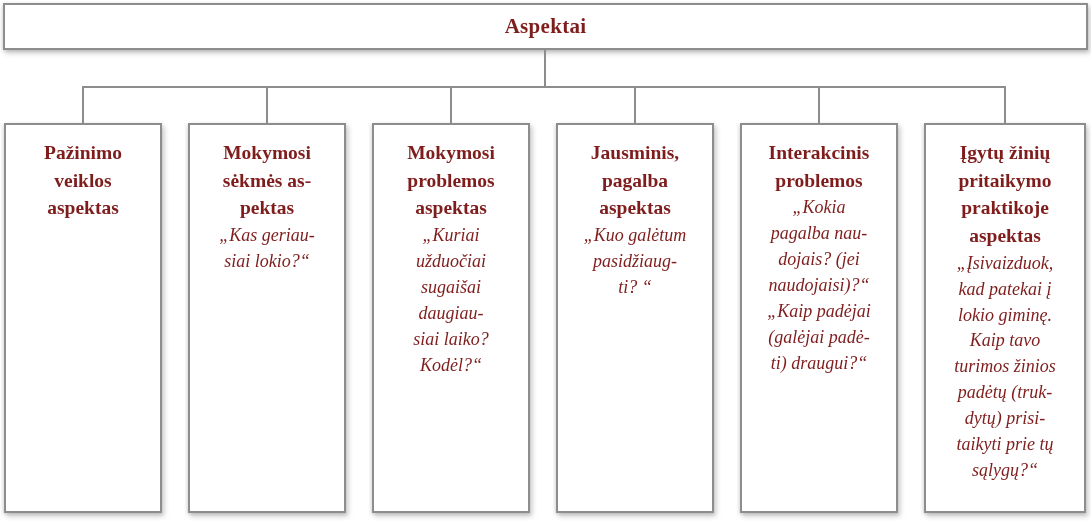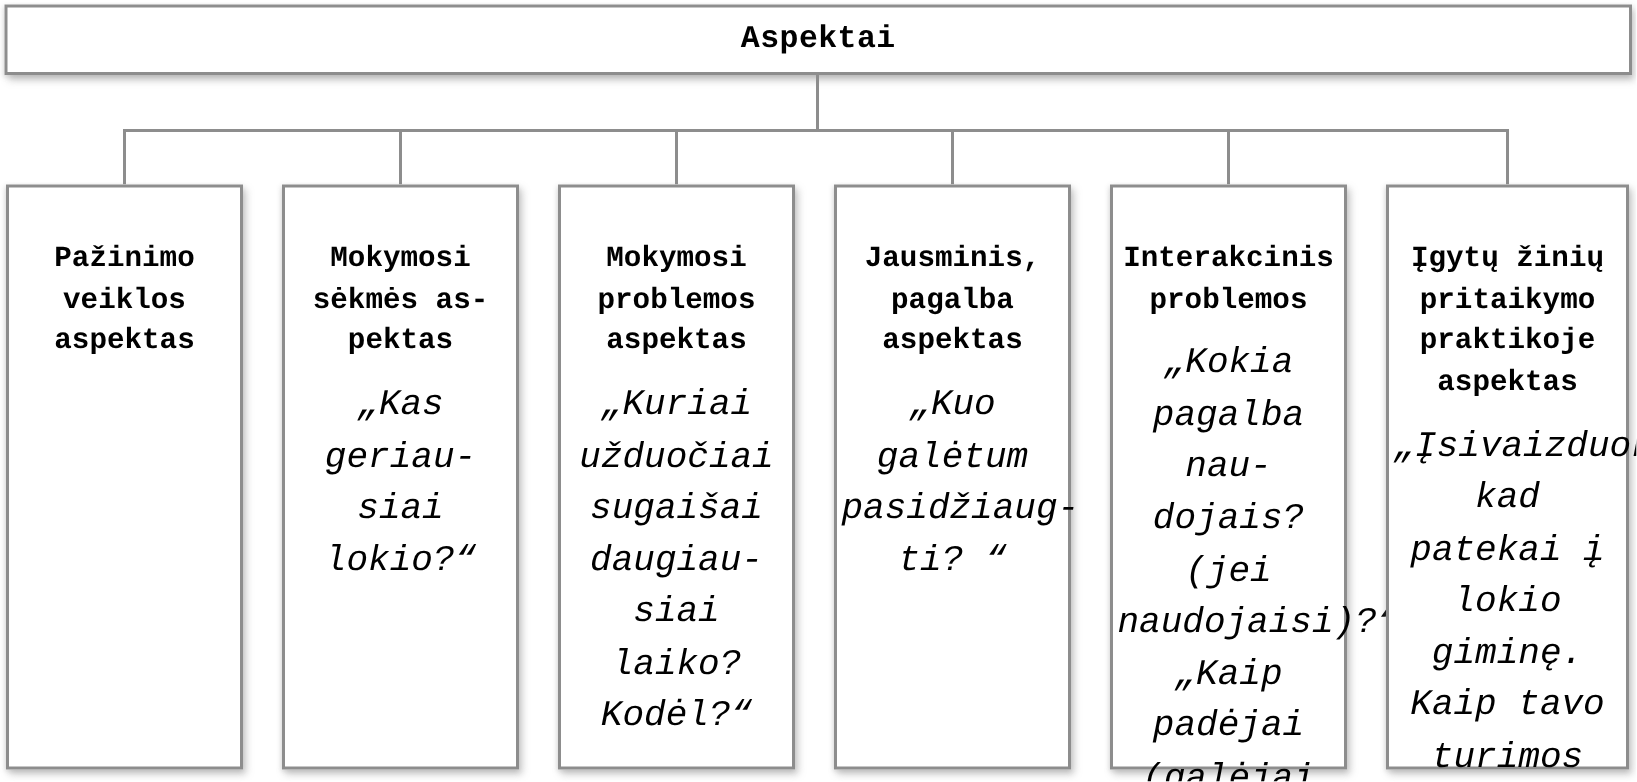--- a/index.html
+++ b/index.html
@@ -1,22 +1,22 @@
 <!DOCTYPE html>
 <html><head>
 <meta charset="utf-8">
 <style>
   html, body { margin: 0; padding: 0; background: #ffffff; }
   .canvas {
     position: relative;
     width: 1091px;
     height: 521px;
     background: #ffffff;
-    font-family: Liberation Mono, monospace;
-    color: #000000;
+    font-family: Liberation Serif, serif;
+    color: #7f1d1d;
     overflow: hidden;
   }
   .box {
     position: absolute;
     background: #ffffff;
     border: 2px solid #8d8d8d;
     box-sizing: border-box;
     box-shadow: 2px 3px 5px rgba(110,110,110,0.40), -1px 1px 3px rgba(150,150,150,0.25);
   }
   .root-box {
@@ -34,28 +34,27 @@
     width: 158px;
     height: 390px;
     padding: 14px 3px 0 3px;
     text-align: center;
   }
   .child-title {
     font-weight: bold;
     font-size: 19.5px;
     line-height: 1.42;
     white-space: pre-line;
-    margin-top: 20px;
   }
   .child-quote {
     font-style: italic;
-    font-size: 24px;
+    font-size: 18px;
     line-height: 1.44;
     white-space: pre-line;
-    margin-top: 12px;
+    margin-top: 1px;
   }
   .connector {
     position: absolute;
     background: #8d8d8d;
   }
   .v-root { left: 544px; top: 50px; width: 2px; height: 37px; }
   .h-main { left: 83px;  top: 86px; width: 922px; height: 2px; }
   .stub   { top: 86px; width: 2px; height: 37px; }
   .stub-1 { left: 82px; }
   .stub-2 { left: 266px; }

